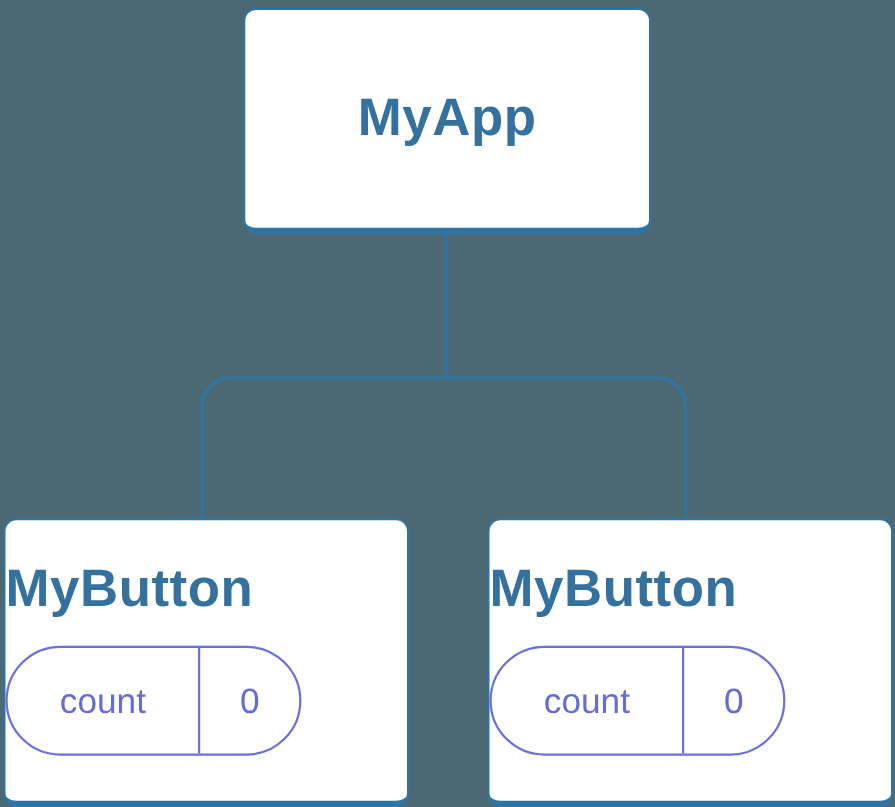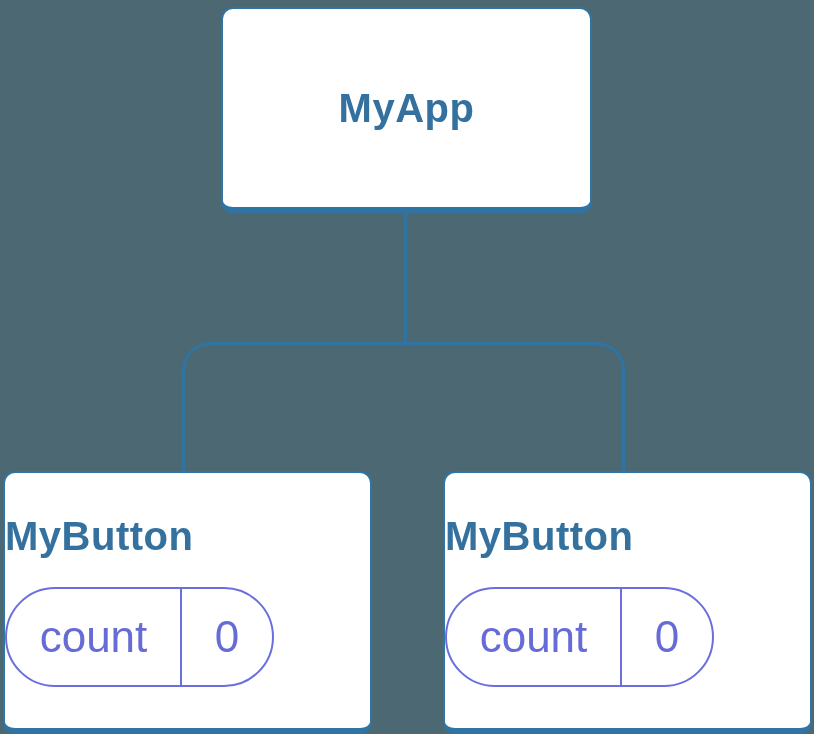--- a/index.html
+++ b/index.html
@@ -36,21 +36,21 @@
   .node-child {
     top: 471px;
     width: 369px;
     height: 263px;
     display: flex;
     flex-direction: column;
   }
   .node-child.left  { left: 3px; }
   .node-child.right { left: 443px; }
   .node-label {
-    font-size: 40px;
+    font-size: 48px;
     font-weight: 600;
     color: #35719E;
     letter-spacing: 0.5px;
     line-height: 46px;
   }
   .node-child .node-label {
     margin-top: 40px;
   }
   
   .connector-stem {
@@ -77,21 +77,21 @@
   
   .state-pill {
     margin-top: 28px;
     width: 269px;
     height: 100px;
     box-sizing: border-box;
     border: 2px solid #6B6FDD;
     border-radius: 52px;
     display: flex;
     color: #666BD6;
-    font-size: 44px;
+    font-size: 32px;
     font-weight: 400;
     background: #ffffff;
   }
   .pill-key-cell {
     width: 173px;
     display: flex;
     align-items: center;
     justify-content: center;
   }
   .pill-value-cell {

